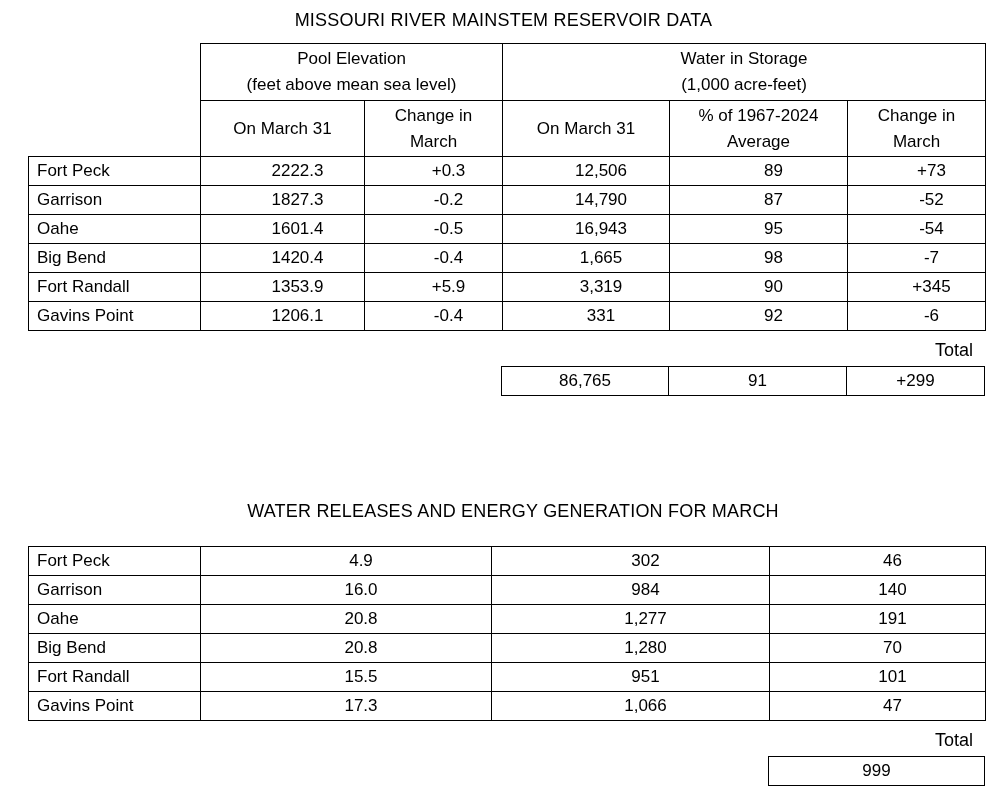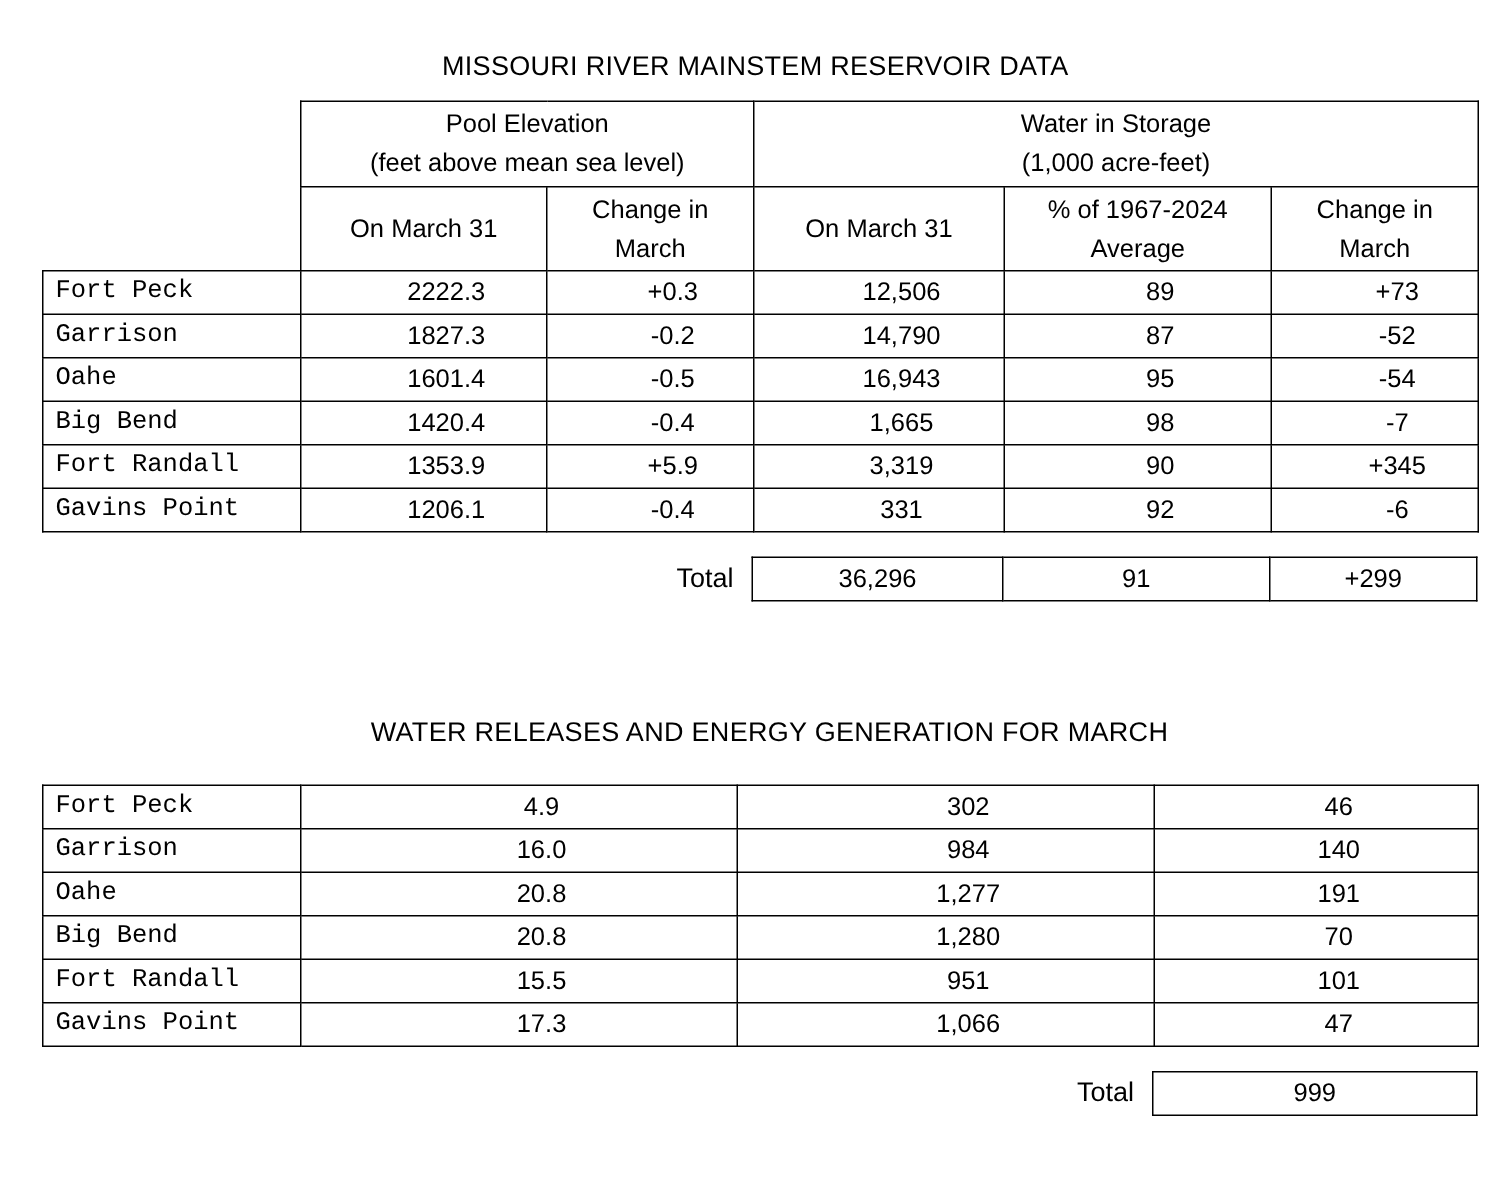--- a/index.html
+++ b/index.html
@@ -15,22 +15,22 @@
     height: 796px;
     background: #ffffff;
     overflow: hidden;
   }
   .title {
     text-align: center;
     font-size: 18px;
     line-height: 22px;
     letter-spacing: 0.2px;
   }
-  #title1 { padding-top: 9px; margin-top: 24px; }
-  #title2 { margin-top: 76px; padding-left: 19px; }
+  #title1 { padding-top: 9px; }
+  #title2 { margin-top: 104px; padding-left: 19px; }
 
   table.tbl {
     border-collapse: collapse;
     table-layout: fixed;
     margin-left: 28px;
   }
   #table1 { margin-top: 12px; }
   #table2 { margin-top: 24px; }
 
   table.tbl th, table.tbl td {
@@ -44,29 +44,29 @@
     line-height: 26px;
     overflow: hidden;
   }
   tr.hrow1 th { height: 56px; }
   tr.hrow2 th { height: 55px; }
   tr.drow  td { height: 28px; padding-left: 30px; }
   .no-border { border: none !important; }
   .name-cell {
     text-align: left !important;
     padding-left: 8px !important;
-    font-family: Liberation Mono, monospace;
   }
 
   .total-row {
     display: flex;
     align-items: flex-end;
     width: 957px;
     margin-left: 28px;
-    margin-top: 15px;
+    margin-top: 4px;
+    flex-direction: column;
   }
   .total-label {
     flex: 1;
     text-align: right;
     padding-right: 12px;
     font-size: 18px;
     line-height: 31px;
   }
   table.total-box {
     border-collapse: collapse;
@@ -171,21 +171,21 @@
   <div class="total-row">
     <div class="total-label">Total</div>
     <table class="total-box">
       <colgroup>
         <col style="width:167px">
           <col style="width:178px">
           <col style="width:138px">
       </colgroup>
       <tbody>
           <tr>
-        <td>36,296</td>
+        <td>86,765</td>
         <td>91</td>
         <td>+299</td>
       </tr>
     </tbody>
       </table>
   </div>
 
   <div class="title" id="title2">WATER RELEASES AND ENERGY GENERATION FOR MARCH</div>
 
   <table class="tbl" id="table2">

